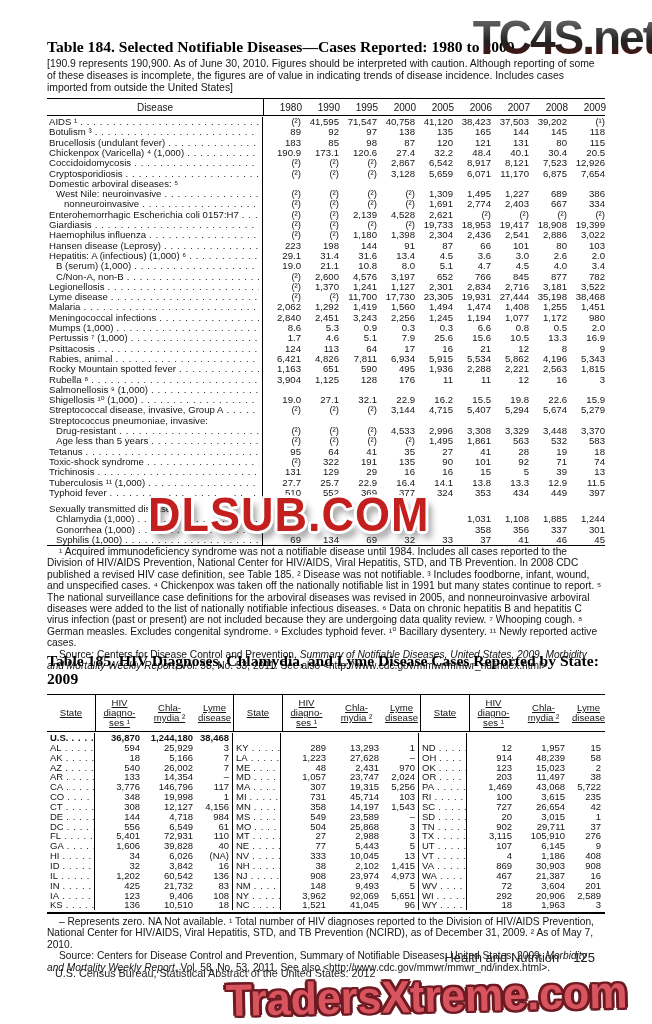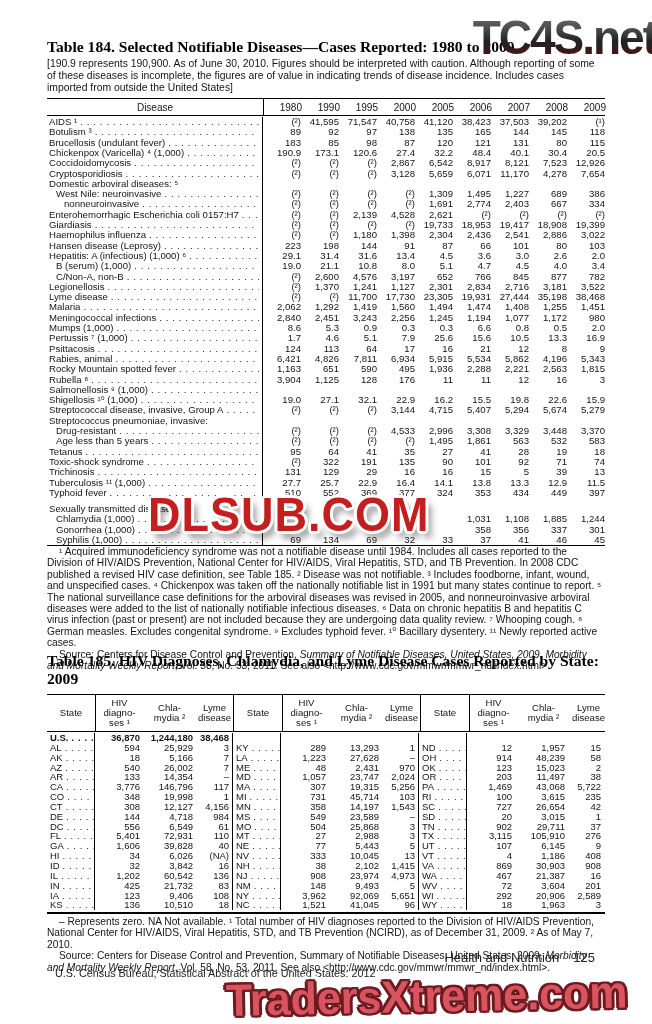--- a/index.html
+++ b/index.html
@@ -65,21 +65,21 @@
   .vals{flex:1;display:flex;}
   .vc{flex:0 0 38px;text-align:right;white-space:nowrap;}
 
   
   #t185-block{top:652px;}
   #t185{margin-top:7px;border-top:1.5px solid #000;border-bottom:2px solid #000;}
   #t185-head{display:flex;border-bottom:1px solid #000;font-size:9.6px;line-height:10px;}
   .hgroup,.sgroup{flex:0 0 186px;display:flex;box-sizing:border-box;}
   .hgroup.g0,.hgroup.g1,.sgroup.g0,.sgroup.g1{border-right:1px solid #000;}
   .hcell{display:flex;align-items:center;justify-content:center;text-align:center;
-    white-space:pre-line;padding:3px 0;}
+    white-space:pre-line;padding:3px 0;text-decoration:underline;}
   .h-state{flex:0 0 48px;border-right:1px solid #000;align-self:stretch;}
   .h-hiv{flex:0 0 47px;}
   .h-chl{flex:0 0 53px;}
   .h-lyme{flex:0 0 37px;}
   #t185-body{padding:1px 0 2px 0;}
   .srow{display:flex;height:9.85px;line-height:9.9px;font-size:9.5px;}
   .srow.bold{font-weight:bold;}
   .scell{flex:0 0 48px;display:flex;overflow:hidden;border-right:1px solid #000;
     padding-left:3px;box-sizing:border-box;}
   .slab{white-space:nowrap;}
@@ -213,21 +213,21 @@
               <span class="leader"></span>
             </div>
             <div class="vals">
               <span class="vc">(²)</span>
               <span class="vc">(²)</span>
               <span class="vc">(²)</span>
               <span class="vc">3,128</span>
               <span class="vc">5,659</span>
               <span class="vc">6,071</span>
               <span class="vc">11,170</span>
-              <span class="vc">4,278</span>
+              <span class="vc">6,875</span>
               <span class="vc">7,654</span>
             </div>
           </div>
           <div class="trow">
             <div class="labcell">
               <span class="lab ind0">Domestic arboviral diseases: ⁵</span>
             </div>
             <div class="vals">
               <span class="vc"></span>
               <span class="vc"></span>

